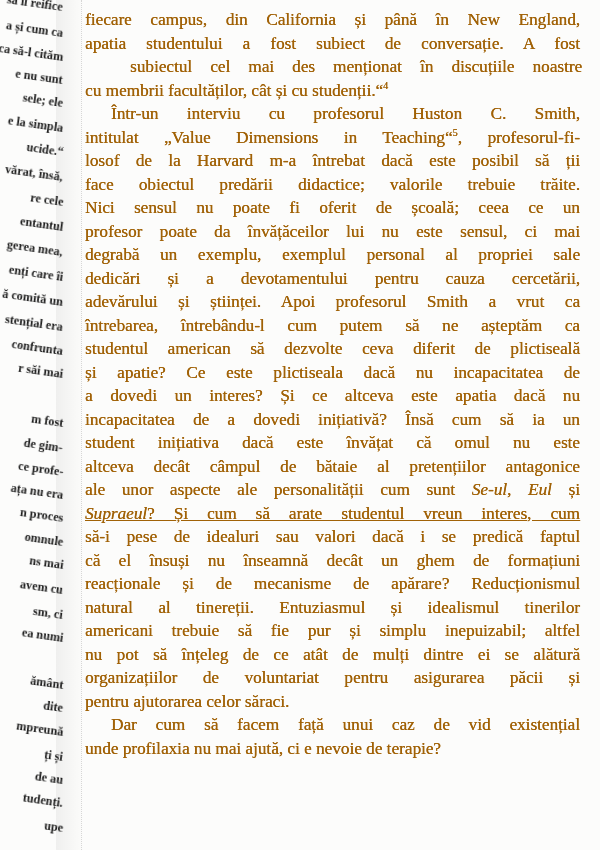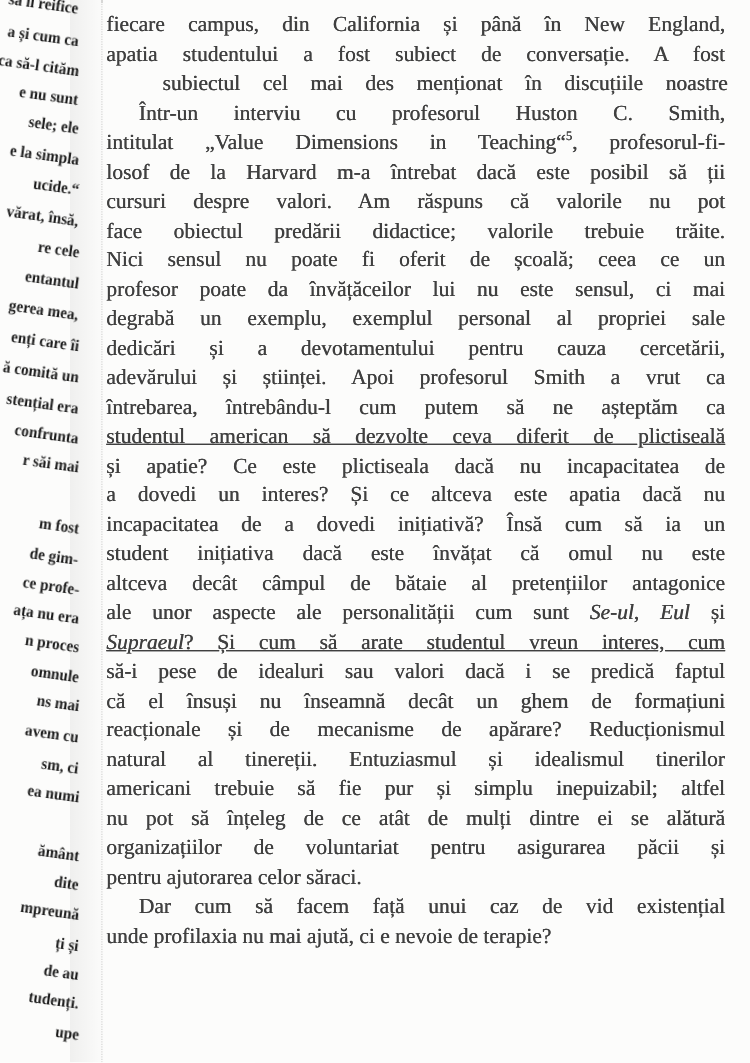--- a/index.html
+++ b/index.html
@@ -49,21 +49,21 @@
   }
 
   
   .text-block {
     position: absolute;
     left: 85px;
     top: 8px;
     width: 495px;
     font-family: "Liberation Serif", "DejaVu Serif", serif;
     font-size: 17.2px;
-    color: #404040;
+    color: #a16207;
     text-shadow: 0.25px 0 0 currentColor;
   }
   .line {
     height: 23.5px;
     line-height: 23.5px;
     white-space: nowrap;
     overflow: visible;
   }
   .line.indent { padding-left: 26px; }
   .line sup { font-size: 0.6em; line-height: 0; vertical-align: super; }
@@ -107,32 +107,32 @@
       <span class="fragment" style="top: 724px;">mpreună</span>
       <span class="fragment" style="top: 749px;">ți și</span>
       <span class="fragment" style="top: 772px;">de au</span>
       <span class="fragment" style="top: 795px;">tudenți.</span>
       <span class="fragment" style="top: 820px;">upe</span>
     </div>
   <div class="text-block" id="lines">
       <div class="line"><span class="ln" style="word-spacing: 14.27px;">fiecare campus, din California și până în New England,</span></div>
       <div class="line"><span class="ln" style="word-spacing: 15.75px;">apatia studentului a fost subiect de conversație. A fost</span></div>
       <div class="line"><span class="ln" style="word-spacing: 13.79px; margin-left: 45px;">subiectul cel mai des menționat în discuțiile noastre atât</span></div>
+      <div class="line end"><span class="ln">cu membrii facultăților, cât și cu studenții.“<sup>4</sup></span></div>
       <div class="line indent"><span class="ln" style="word-spacing: 24.12px;">Într-un interviu cu profesorul Huston C. Smith,</span></div>
       <div class="line"><span class="ln" style="word-spacing: 21.14px;">intitulat „Value Dimensions in Teaching“<sup>5</sup>, profesorul-fi-</span></div>
       <div class="line"><span class="ln" style="word-spacing: 11.99px;">losof de la Harvard m-a întrebat dacă este posibil să ții</span></div>
-      <div class="line"><span class="ln" style="word-spacing: 17.43px;">cursuri despre valori. Am răspuns că valorile nu pot</span></div>
       <div class="line"><span class="ln" style="word-spacing: 20.86px;">face obiectul predării didactice; valorile trebuie trăite.</span></div>
       <div class="line"><span class="ln" style="word-spacing: 15.04px;">Nici sensul nu poate fi oferit de școală; ceea ce un</span></div>
       <div class="line"><span class="ln" style="word-spacing: 13px;">profesor poate da învățăceilor lui nu este sensul, ci mai</span></div>
       <div class="line"><span class="ln" style="word-spacing: 16.31px;">degrabă un exemplu, exemplul personal al propriei sale</span></div>
       <div class="line"><span class="ln" style="word-spacing: 22.77px;">dedicări și a devotamentului pentru cauza cercetării,</span></div>
       <div class="line"><span class="ln" style="word-spacing: 16.23px;">adevărului și științei. Apoi profesorul Smith a vrut ca</span></div>
       <div class="line"><span class="ln" style="word-spacing: 18.35px;">întrebarea, întrebându-l cum putem să ne așteptăm ca</span></div>
-      <div class="line"><span class="ln" style="word-spacing: 15.29px; text-decoration: underline;">studentul american să dezvolte ceva diferit de plictiseală</span></div>
+      <div class="line"><span class="ln" style="word-spacing: 15.29px;">studentul american să dezvolte ceva diferit de plictiseală</span></div>
       <div class="line"><span class="ln" style="word-spacing: 16.3px;">și apatie? Ce este plictiseala dacă nu incapacitatea de</span></div>
       <div class="line"><span class="ln" style="word-spacing: 13.23px;">a dovedi un interes? Și ce altceva este apatia dacă nu</span></div>
       <div class="line"><span class="ln" style="word-spacing: 13.9px;">incapacitatea de a dovedi inițiativă? Însă cum să ia un</span></div>
       <div class="line"><span class="ln" style="word-spacing: 18.8px;">student inițiativa dacă este învățat că omul nu este</span></div>
       <div class="line"><span class="ln" style="word-spacing: 15.56px;">altceva decât câmpul de bătaie al pretențiilor antagonice</span></div>
       <div class="line"><span class="ln" style="word-spacing: 12.36px;">ale unor aspecte ale personalității cum sunt <i>Se-ul, Eul</i> și</span></div>
       <div class="line"><span class="ln" style="word-spacing: 14.68px; text-decoration: underline;"><i>Supraeul</i>? Și cum să arate studentul vreun interes, cum</span></div>
       <div class="line"><span class="ln" style="word-spacing: 12.37px;">să-i pese de idealuri sau valori dacă i se predică faptul</span></div>
       <div class="line"><span class="ln" style="word-spacing: 14.01px;">că el însuși nu înseamnă decât un ghem de formațiuni</span></div>
       <div class="line"><span class="ln" style="word-spacing: 17.6px;">reacționale și de mecanisme de apărare? Reducționismul</span></div>

